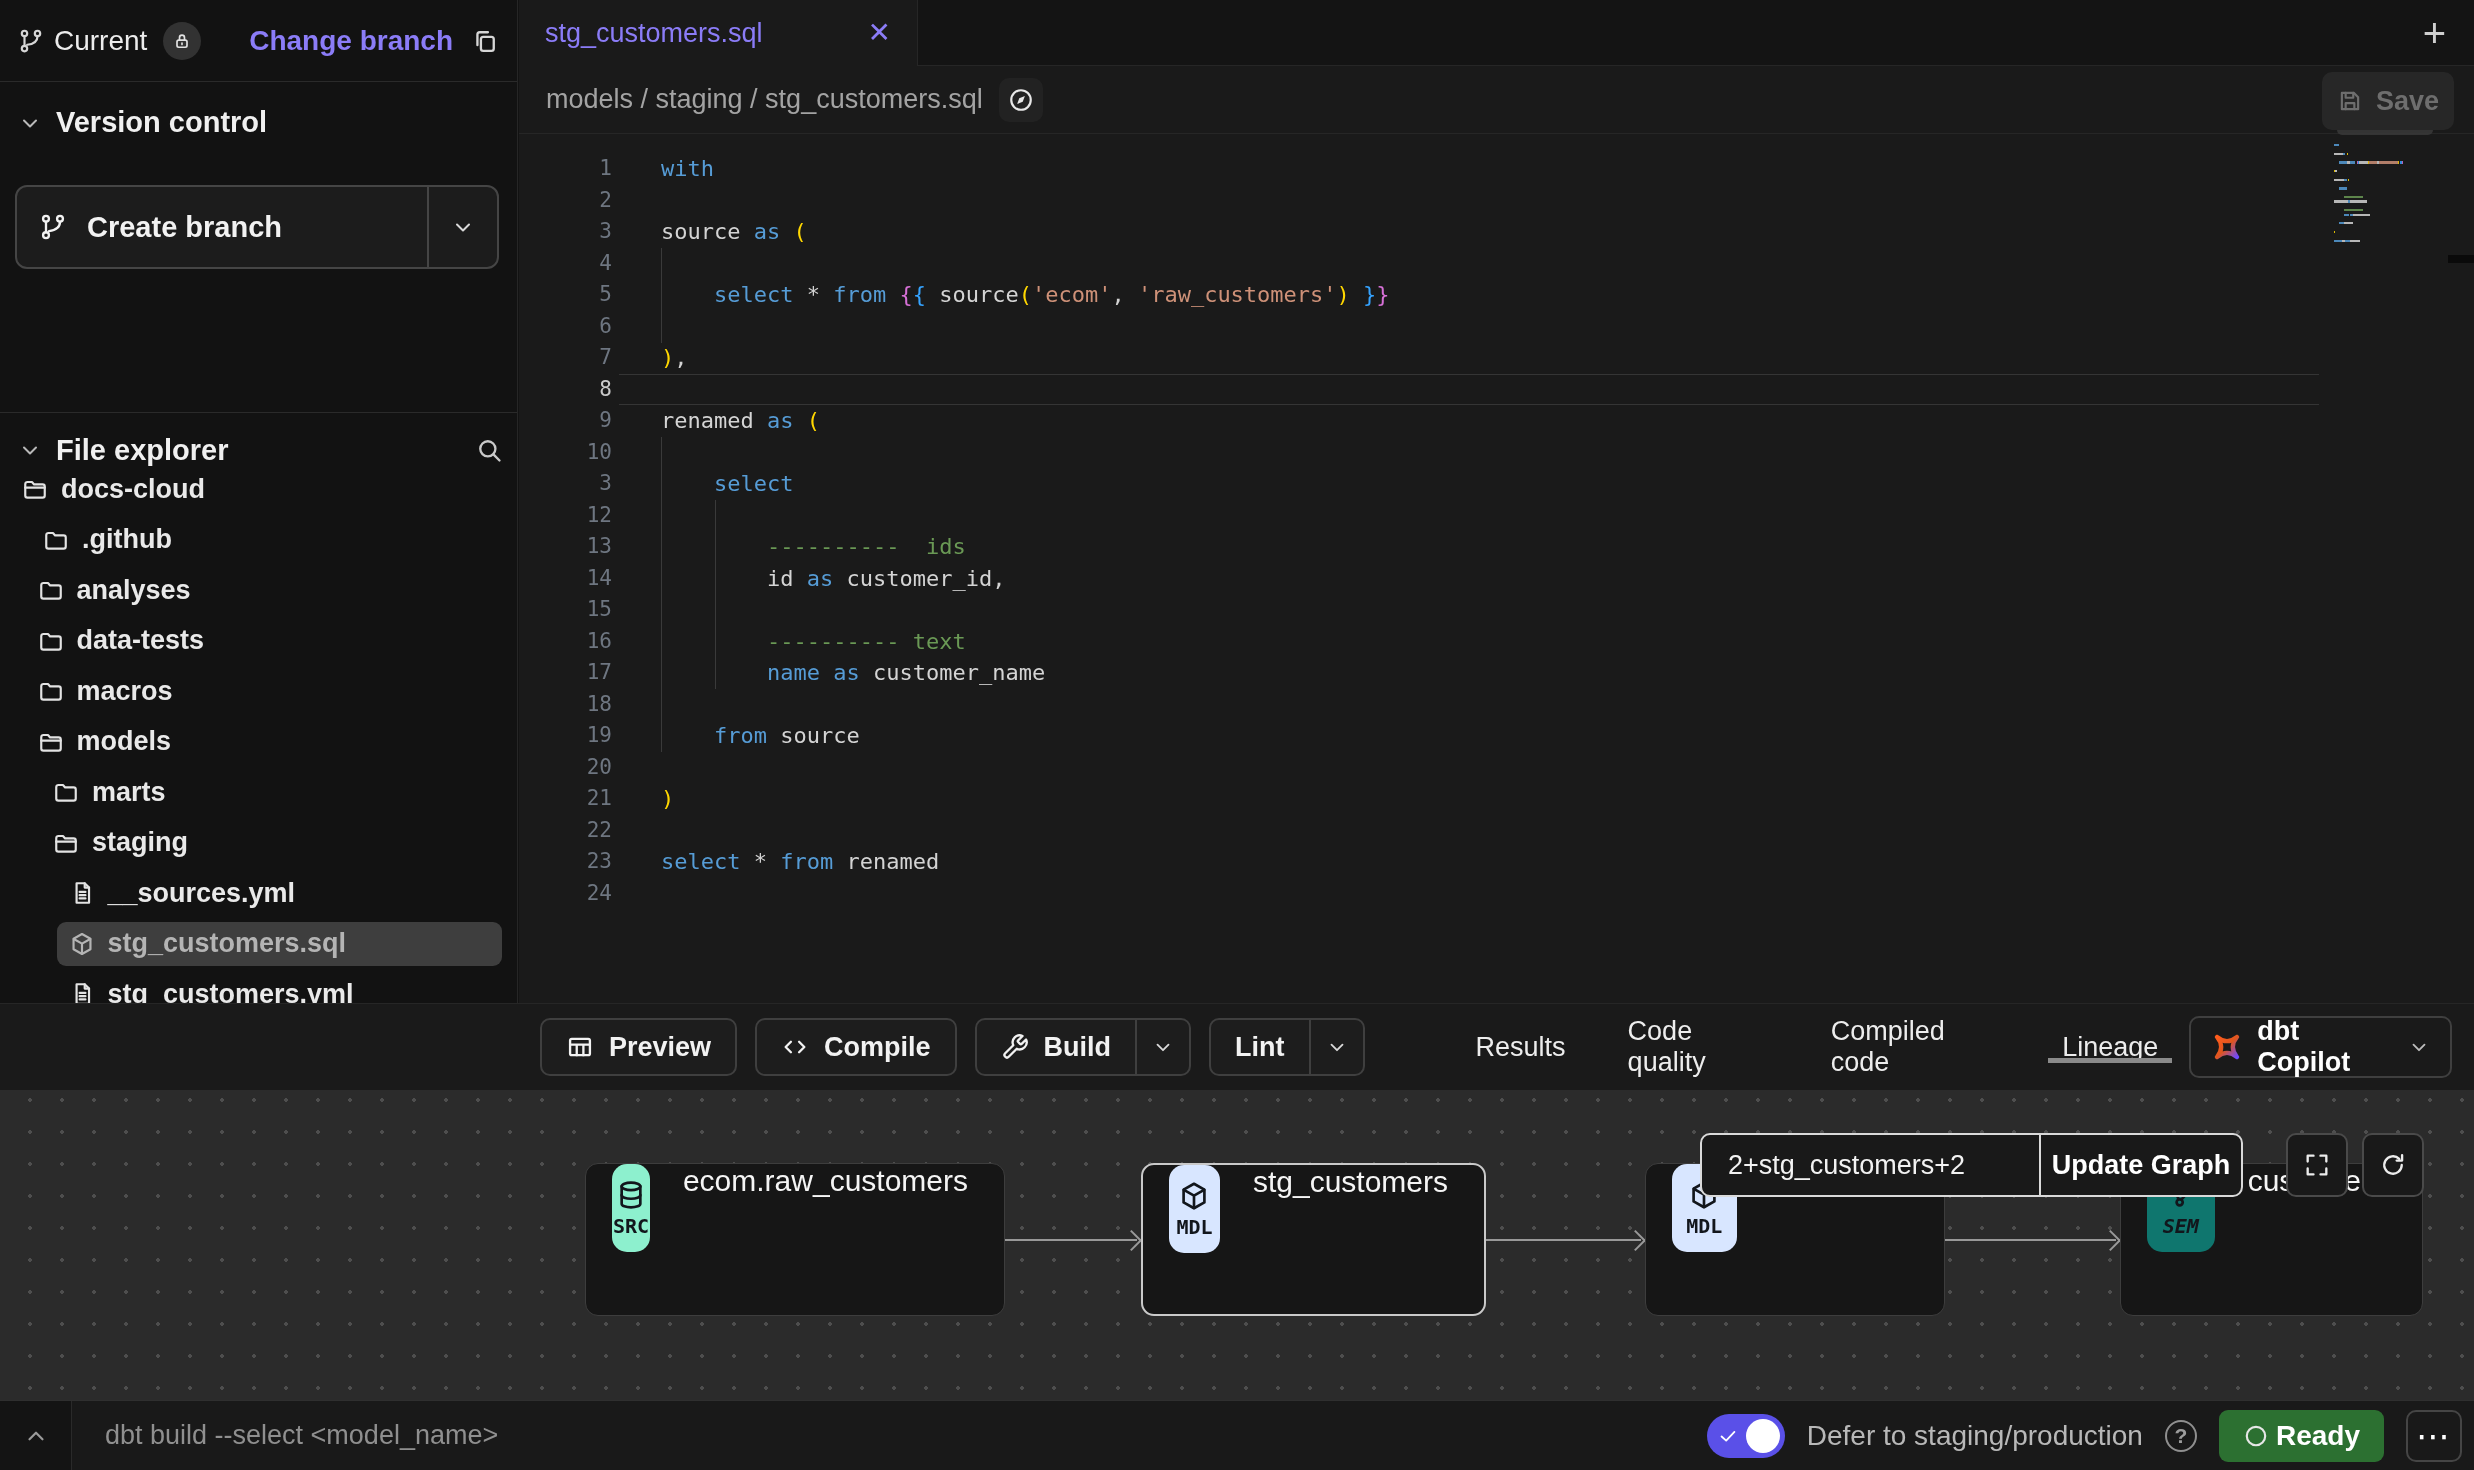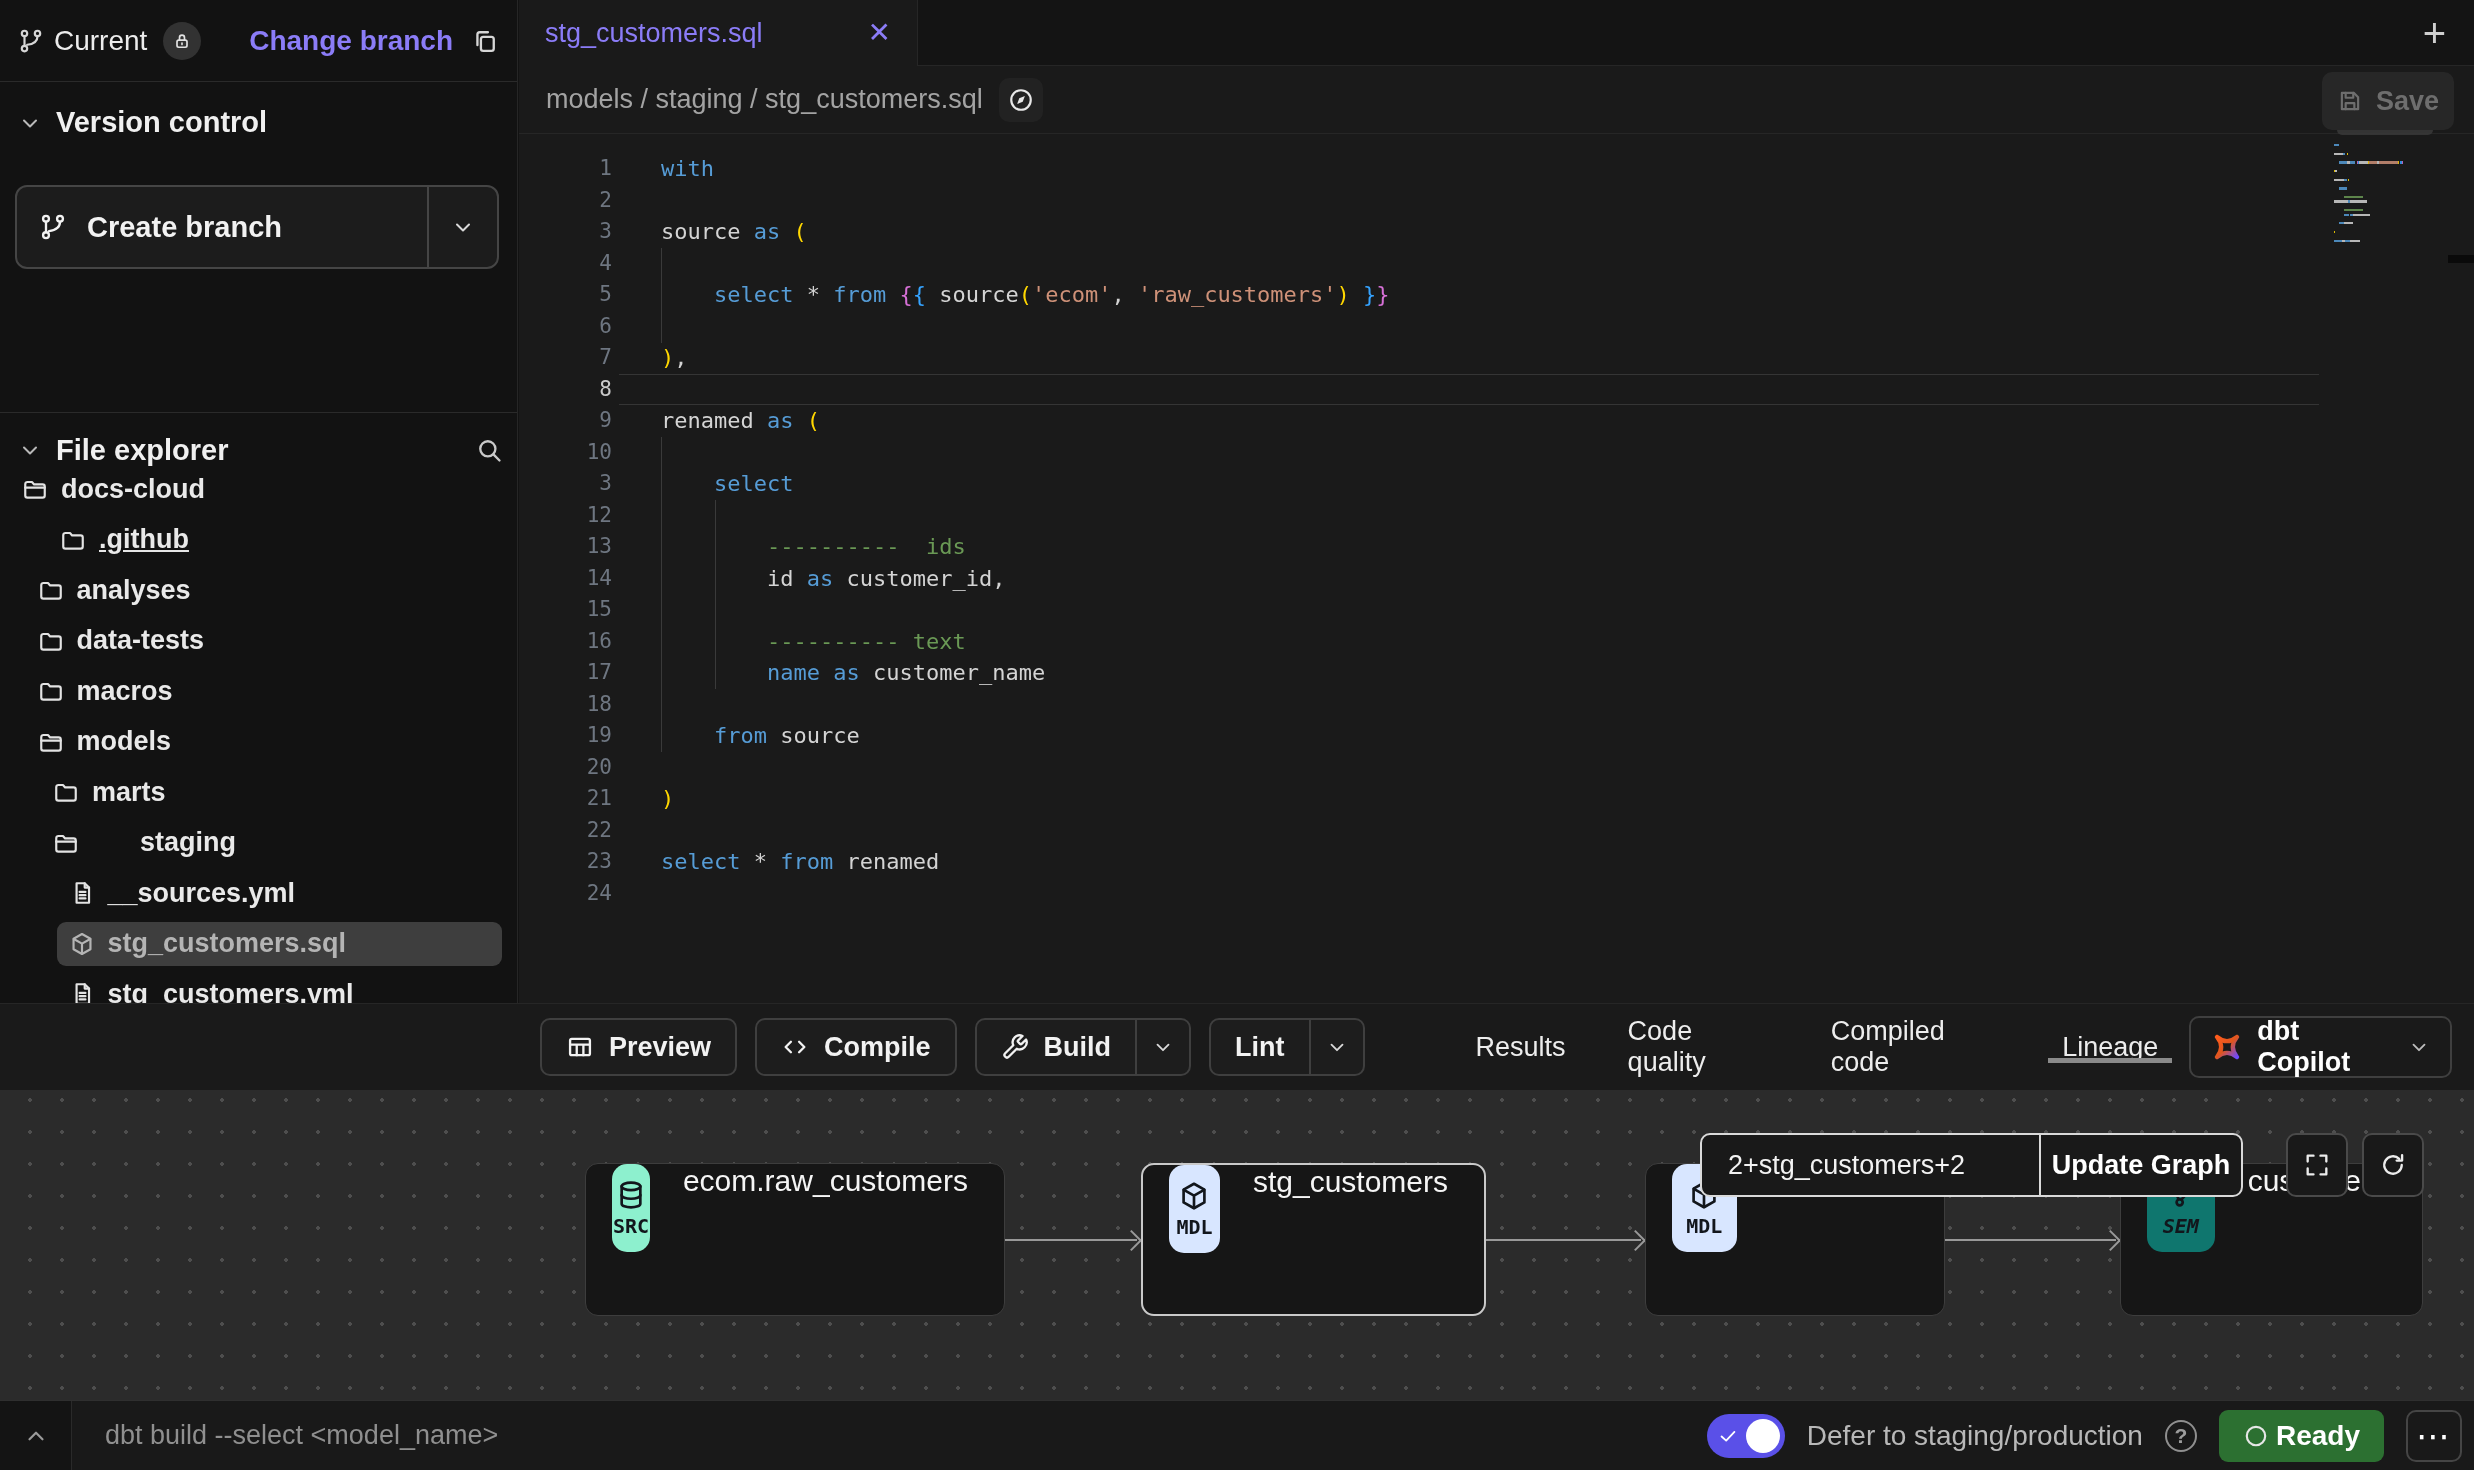--- a/index.html
+++ b/index.html
@@ -209,21 +209,21 @@
     <div class="tree" id="file-tree">
         <div class="tree-row" style="padding-left: 22px;">
           <span class="tree-ico">
             <svg width="26" height="26" viewBox="0 0 24 24" fill="none" stroke="currentColor" stroke-width="2" stroke-linecap="round" stroke-linejoin="round">
               <path d="M3 7.5a2 2 0 0 1 2-2h4.2l2 2.3H19a2 2 0 0 1 2 2v8.2a2 2 0 0 1-2 2H5a2 2 0 0 1-2-2z"></path>
               <path d="M3 10.8h18"></path>
             </svg>
           </span>
           <span class="tree-lab">docs-cloud</span>
         </div>
-        <div class="tree-row" style="padding-left: 60px; text-decoration: underline;">
+        <div class="tree-row" style="padding-left: 43px;">
           <span class="tree-ico">
             <svg width="26" height="26" viewBox="0 0 24 24" fill="none" stroke="currentColor" stroke-width="2" stroke-linecap="round" stroke-linejoin="round">
               <path d="M3 7.5a2 2 0 0 1 2-2h4.2l2 2.3H19a2 2 0 0 1 2 2v8.2a2 2 0 0 1-2 2H5a2 2 0 0 1-2-2z"></path>
             </svg>
           </span>
           <span class="tree-lab">.github</span>
         </div>
         <div class="tree-row" style="padding-left: 37.5px;">
           <span class="tree-ico">
             <svg width="26" height="26" viewBox="0 0 24 24" fill="none" stroke="currentColor" stroke-width="2" stroke-linecap="round" stroke-linejoin="round">
@@ -258,21 +258,21 @@
           <span class="tree-lab">models</span>
         </div>
         <div class="tree-row" style="padding-left: 53px;">
           <span class="tree-ico">
             <svg width="26" height="26" viewBox="0 0 24 24" fill="none" stroke="currentColor" stroke-width="2" stroke-linecap="round" stroke-linejoin="round">
               <path d="M3 7.5a2 2 0 0 1 2-2h4.2l2 2.3H19a2 2 0 0 1 2 2v8.2a2 2 0 0 1-2 2H5a2 2 0 0 1-2-2z"></path>
             </svg>
           </span>
           <span class="tree-lab">marts</span>
         </div>
-        <div class="tree-row" style="padding-left: 53px; gap: 48px;">
+        <div class="tree-row" style="padding-left: 53px;">
           <span class="tree-ico">
             <svg width="26" height="26" viewBox="0 0 24 24" fill="none" stroke="currentColor" stroke-width="2" stroke-linecap="round" stroke-linejoin="round">
               <path d="M3 7.5a2 2 0 0 1 2-2h4.2l2 2.3H19a2 2 0 0 1 2 2v8.2a2 2 0 0 1-2 2H5a2 2 0 0 1-2-2z"></path>
               <path d="M3 10.8h18"></path>
             </svg>
           </span>
           <span class="tree-lab">staging</span>
         </div>
         <div class="tree-row" style="padding-left: 68.5px;">
           <span class="tree-ico">

